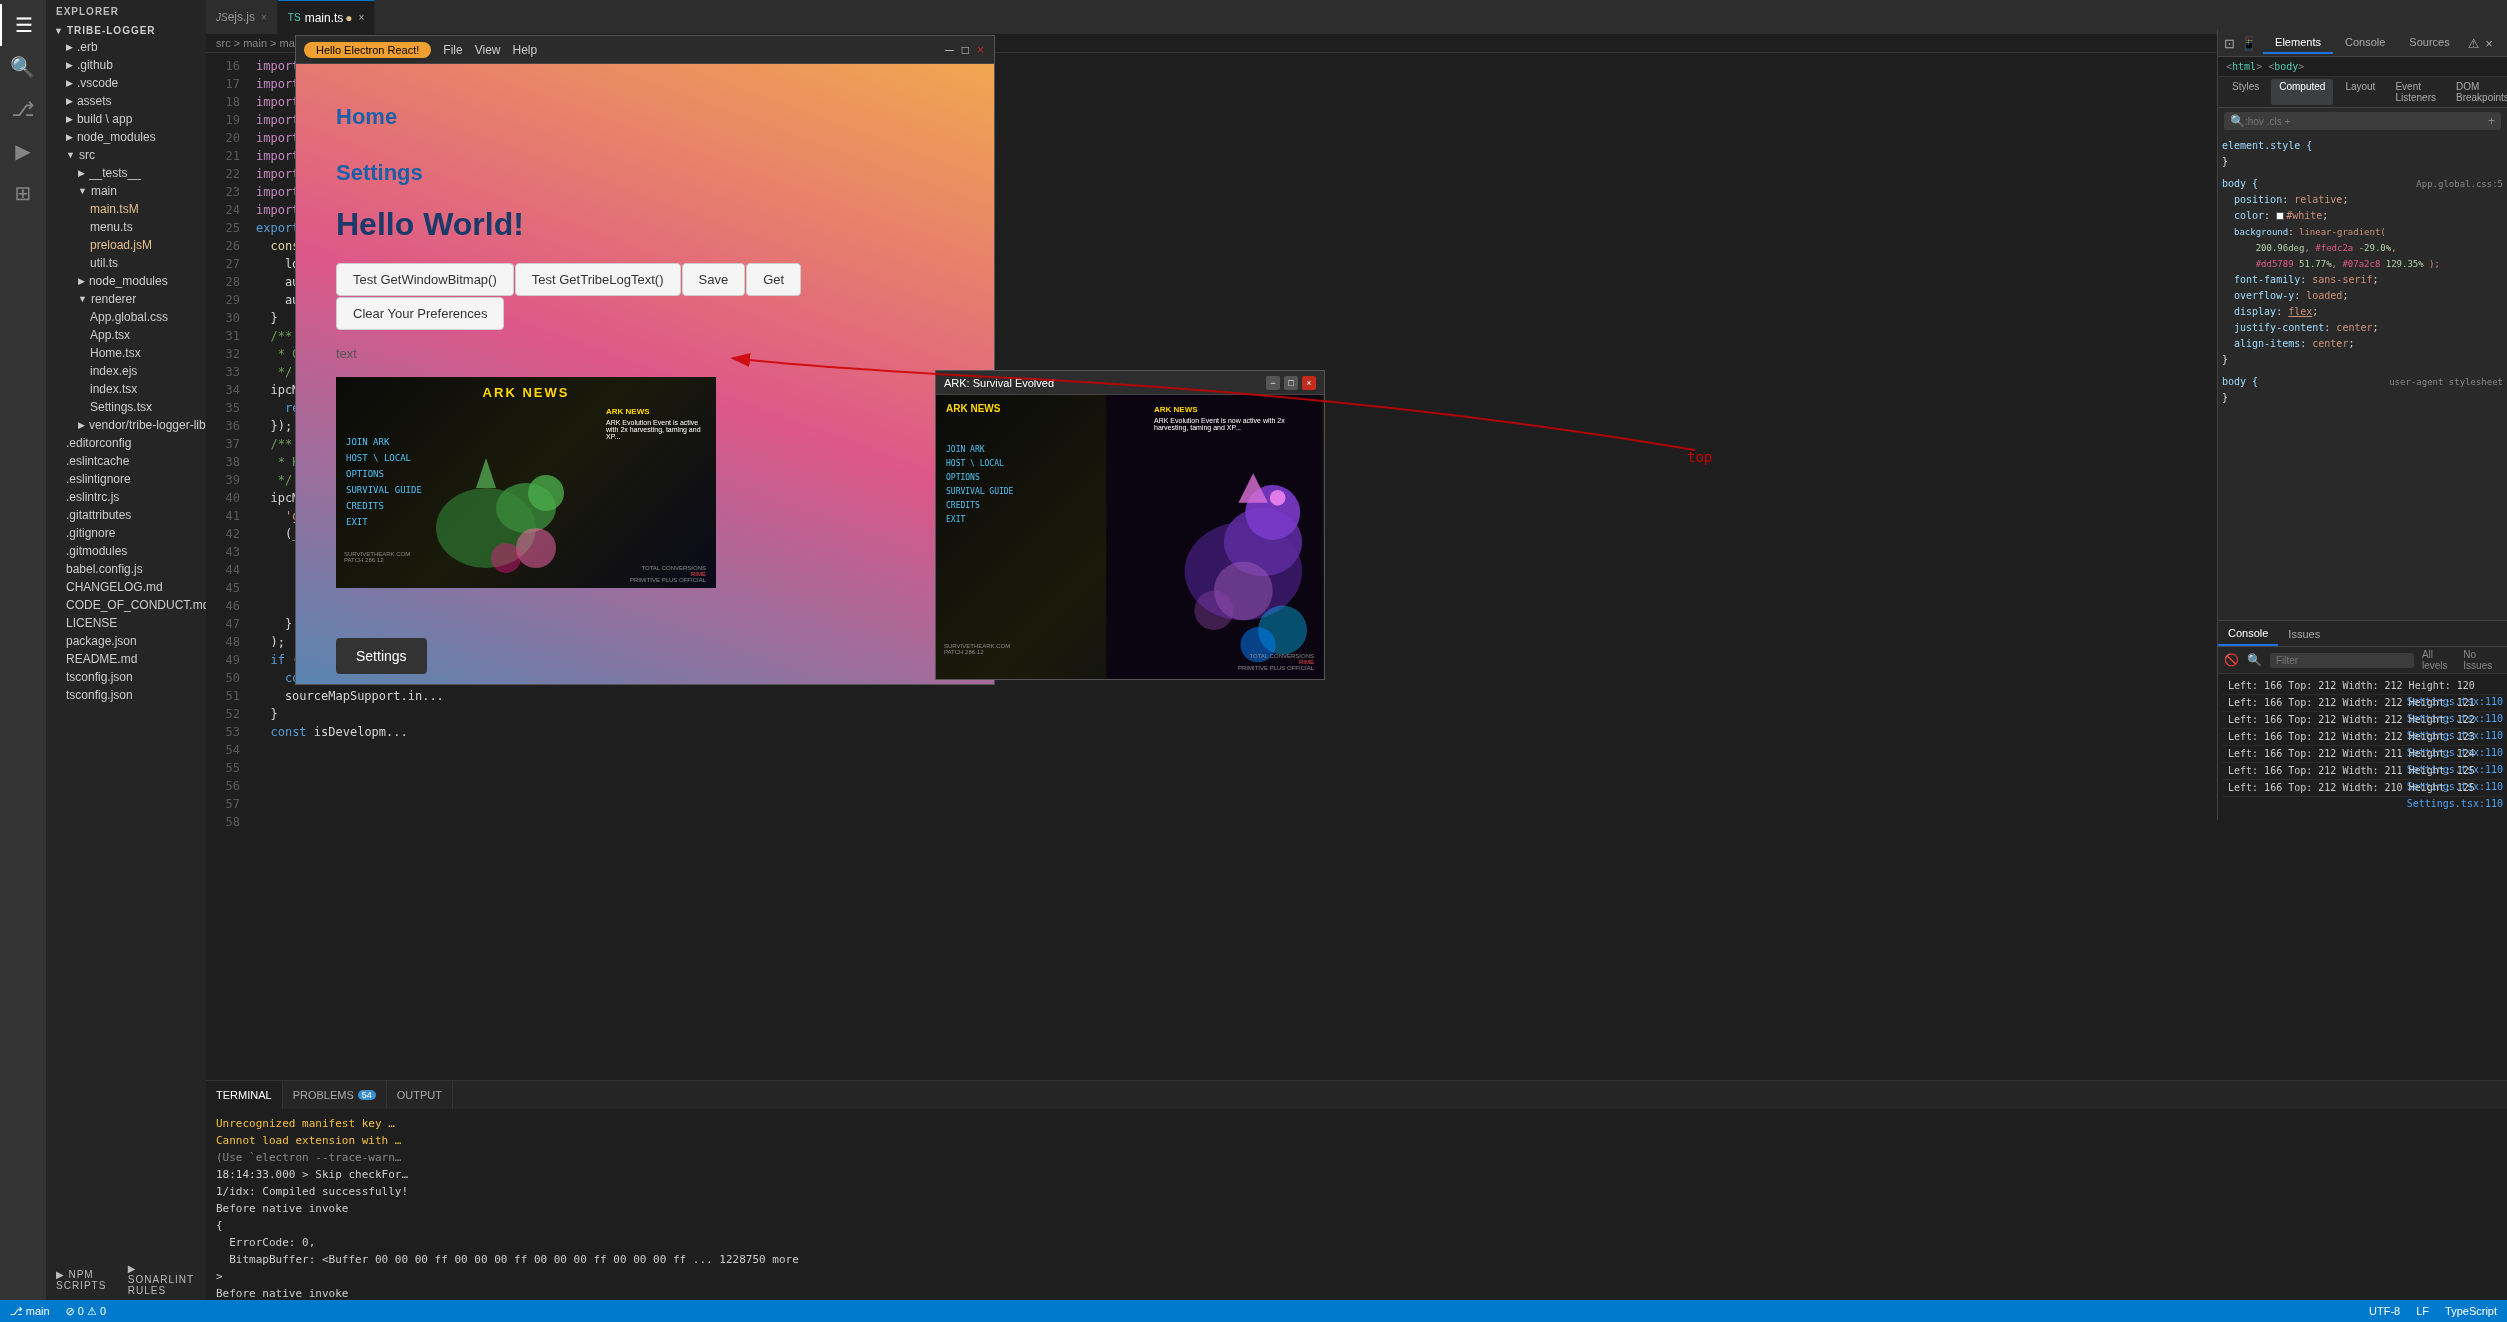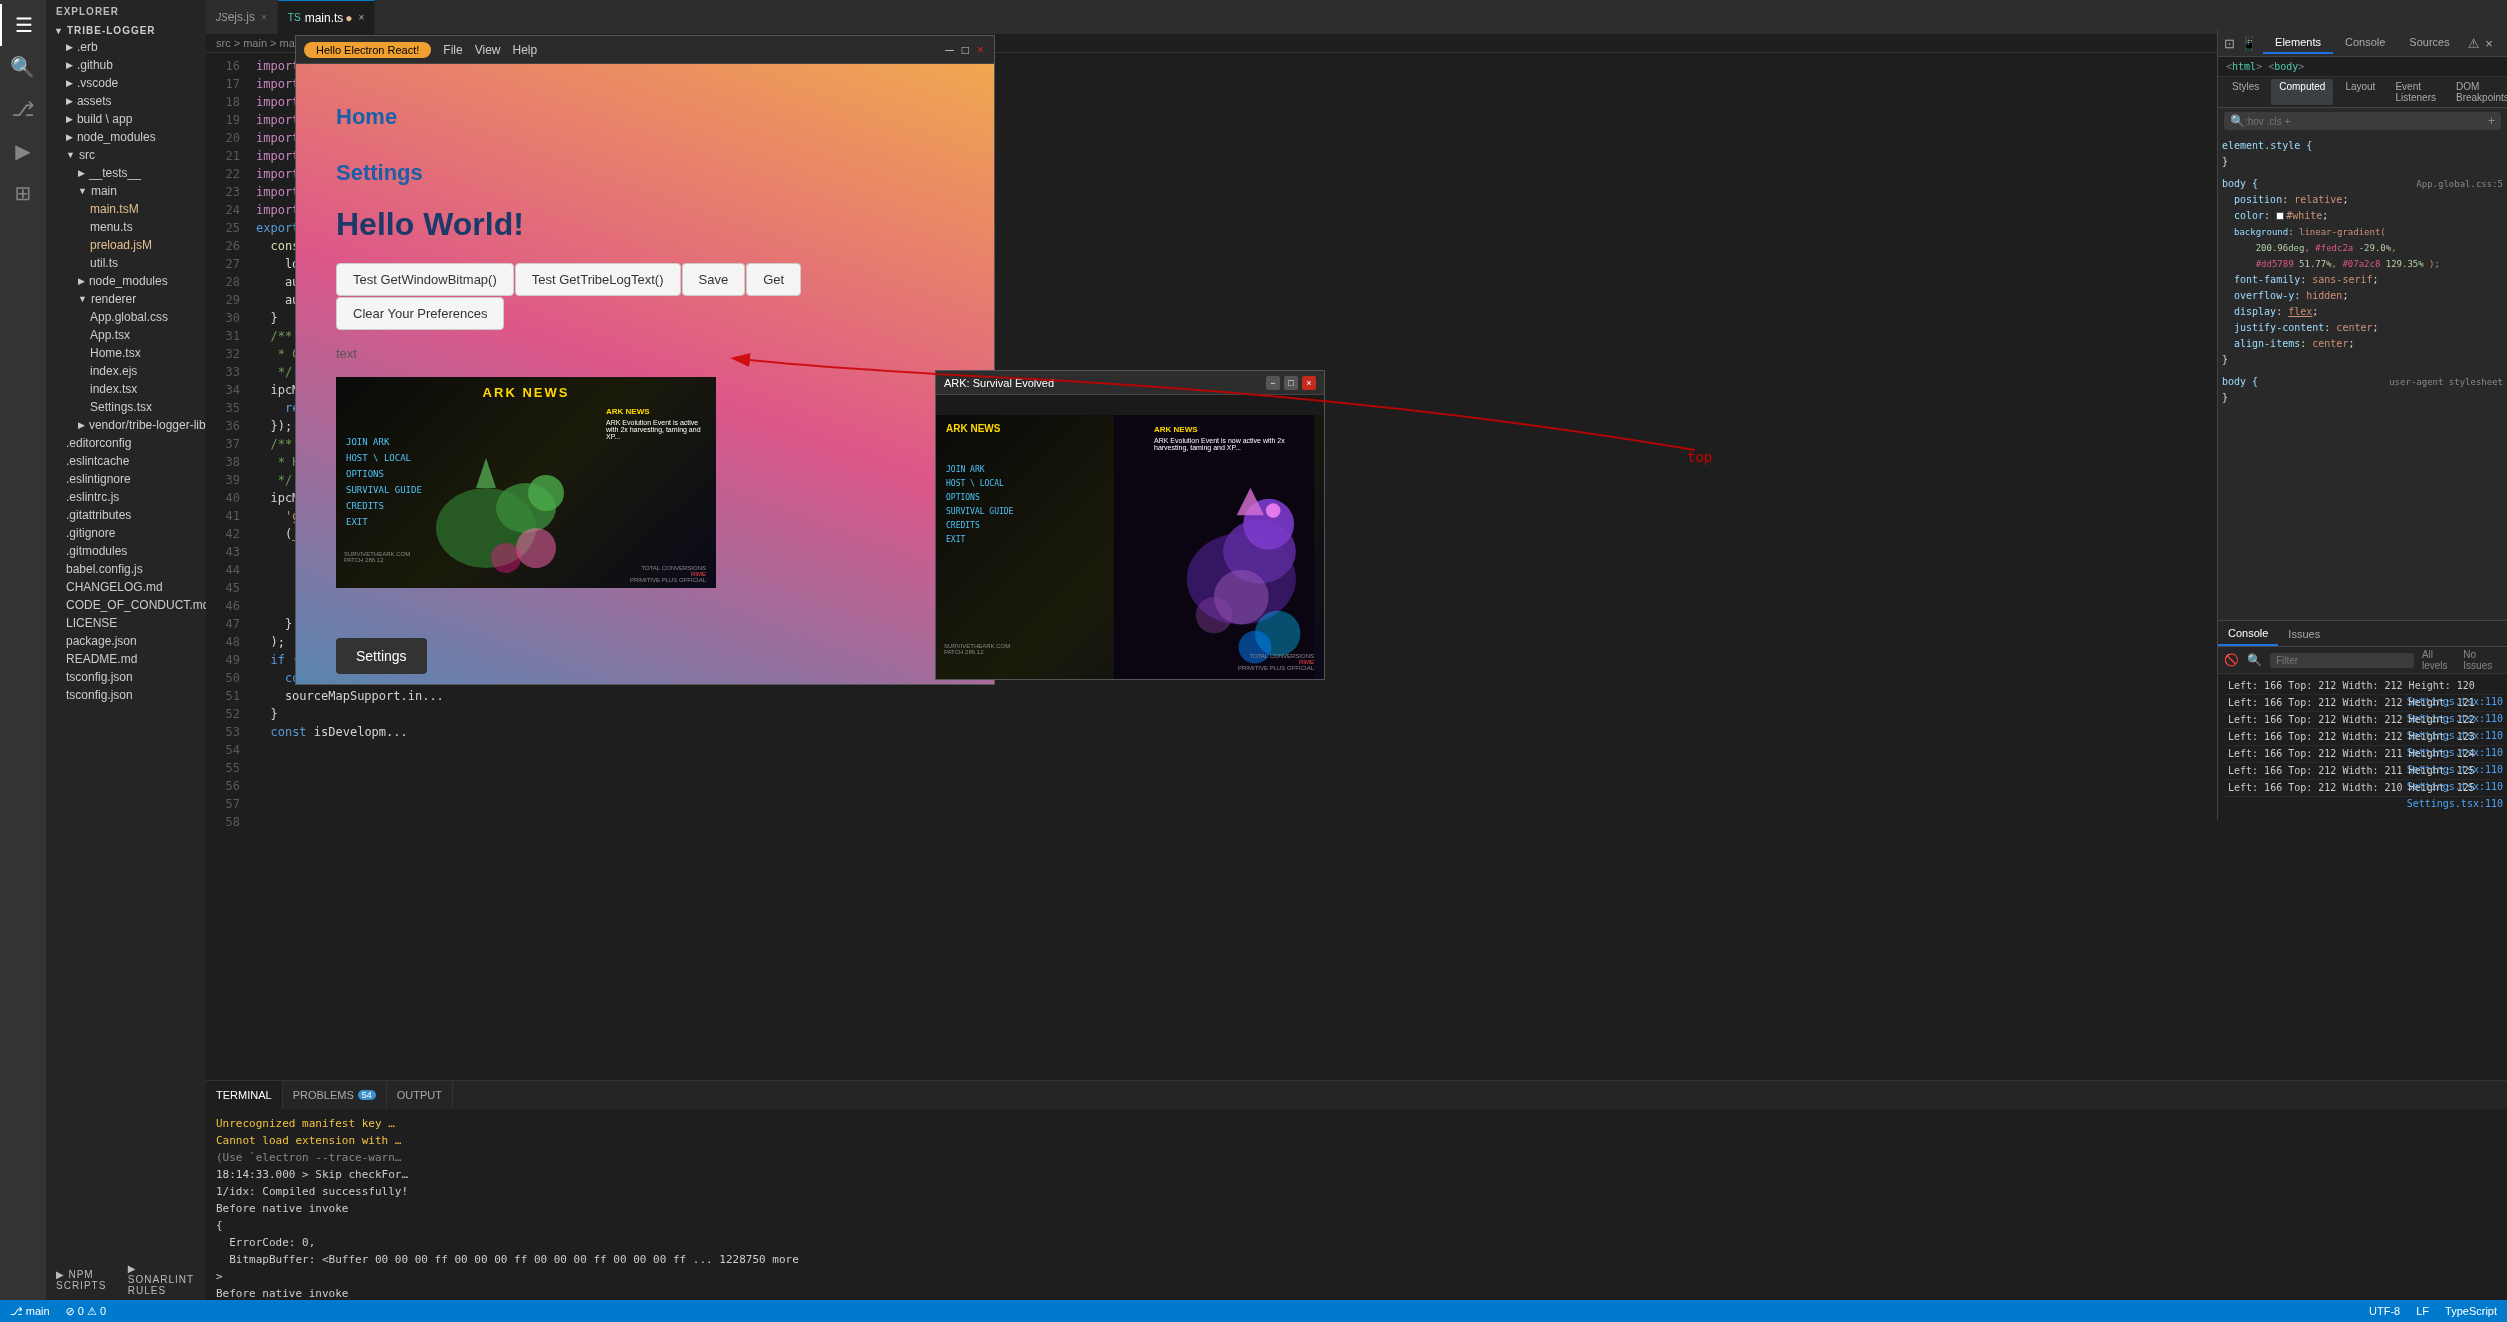--- a/index.html
+++ b/index.html
@@ -83,21 +83,21 @@
     .console-tabs { display: flex; background: #252526; height: 26px; align-items: stretch; border-bottom: 1px solid #444; }
     .console-tab { padding: 0 10px; font-size: 11px; color: #aaa; cursor: pointer; display: flex; align-items: center; }
     .console-tab.active { color: #fff; border-bottom: 2px solid #1a73e8; }
     .console-filter-bar { display: flex; align-items: center; background: #252526; padding: 2px 6px; gap: 8px; border-bottom: 1px solid #333; flex-shrink: 0; }
     .console-filter-input { background: #3c3c3c; border: none; color: #ccc; font-size: 10px; padding: 2px 6px; border-radius: 3px; outline: none; }
     .console-content { flex: 1; overflow: hidden; font-family: 'Consolas', monospace; font-size: 10px; padding: 4px; }
     .console-line { line-height: 16px; color: #ccc; padding-left: 6px; border-bottom: 1px solid #2a2a2a; white-space: pre; }
     .console-file { color: #4ea5f5; float: right; }
 
     
-    .ark-window { position: absolute; left: 935px; top: 370px; width: 390px; height: 310px; background: #1a1a1a; border: 1px solid #555; z-index: 15; display: flex; flex-direction: column; gap: 20px; }
+    .ark-window { position: absolute; left: 935px; top: 370px; width: 390px; height: 310px; background: #1a1a1a; border: 1px solid #555; z-index: 15; display: flex; flex-direction: column; }
     .ark-window-title { background: #2d2d2d; height: 24px; display: flex; align-items: center; padding: 0 8px; font-size: 11px; color: #fff; border-bottom: 1px solid #444; flex-shrink: 0; }
     .ark-window-controls { margin-left: auto; display: flex; gap: 4px; }
     .wc-btn { width: 14px; height: 14px; border-radius: 2px; display: flex; align-items: center; justify-content: center; font-size: 9px; cursor: pointer; }
     .wc-min { background: #555; color: #fff; }
     .wc-max { background: #555; color: #fff; }
     .wc-close { background: #c42b1c; color: #fff; }
     .ark-window-content { flex: 1; background: linear-gradient(135deg, #0a0a0a, #1a1a0a, #0a0a1a); position: relative; overflow: hidden; }
     .ark-w-menu { position: absolute; left: 10px; top: 50px; display: flex; flex-direction: column; gap: 5px; }
     .ark-w-news { position: absolute; right: 10px; top: 10px; color: #fff; font-size: 7px; width: 160px; }
     .ark-w-news-title { color: #ffd700; font-size: 8px; font-weight: bold; margin-bottom: 3px; }
@@ -373,21 +373,21 @@
           <div>}</div>
           <div style="height:6px;"></div>
           <div>
             <span style="color:#9cdcfe;">body {</span>
             <span style="color:#888; float:right; font-size:9px;">App.global.css:5</span>
           </div>
           <div style="margin-left:12px;"><span style="color:#9cdcfe;">position</span>: <span style="color:#ce9178;">relative</span>;</div>
           <div style="margin-left:12px;"><span style="color:#9cdcfe;">color</span>: <span style="display:inline-block; width:8px; height:8px; background:#fff; border:1px solid #555; margin-right:2px; vertical-align:middle;"></span><span style="color:#ce9178;">#white</span>;</div>
           <div style="margin-left:12px; font-size:9px;"><span style="color:#9cdcfe;">background</span>: <span style="color:#ce9178;">linear-gradient(<br>&nbsp;&nbsp;&nbsp;&nbsp;<span style="color:#b5cea8;">200.96deg</span>, <span style="color:#dd5789;">#fedc2a</span> <span style="color:#b5cea8;">-29.0%</span>,<br>&nbsp;&nbsp;&nbsp;&nbsp;<span style="color:#dd5789;">#dd5789</span> <span style="color:#b5cea8;">51.77%</span>, <span style="color:#dd5789;">#07a2c8</span> <span style="color:#b5cea8;">129.35%</span> );</span></div>
           <div style="margin-left:12px;"><span style="color:#9cdcfe;">font-family</span>: <span style="color:#ce9178;">sans-serif</span>;</div>
-          <div style="margin-left:12px;"><span style="color:#9cdcfe;">overflow-y</span>: <span style="color:#ce9178;">hidden</span>;</div>
+          <div style="margin-left:12px;"><span style="color:#9cdcfe;">overflow-y</span>: <span style="color:#ce9178;">loaded</span>;</div>
           <div style="margin-left:12px;"><span style="color:#9cdcfe;">display</span>: <span style="color:#ce9178;text-decoration:underline;">flex</span>;</div>
           <div style="margin-left:12px;"><span style="color:#9cdcfe;">justify-content</span>: <span style="color:#ce9178;">center</span>;</div>
           <div style="margin-left:12px;"><span style="color:#9cdcfe;">align-items</span>: <span style="color:#ce9178;">center</span>;</div>
           <div>}</div>
           <div style="height:6px;"></div>
           <div><span style="color:#9cdcfe;">body {</span> <span style="color:#888; float:right; font-size:9px;">user-agent stylesheet</span></div>
           <div>}</div>
         </div>
       </div>
 

